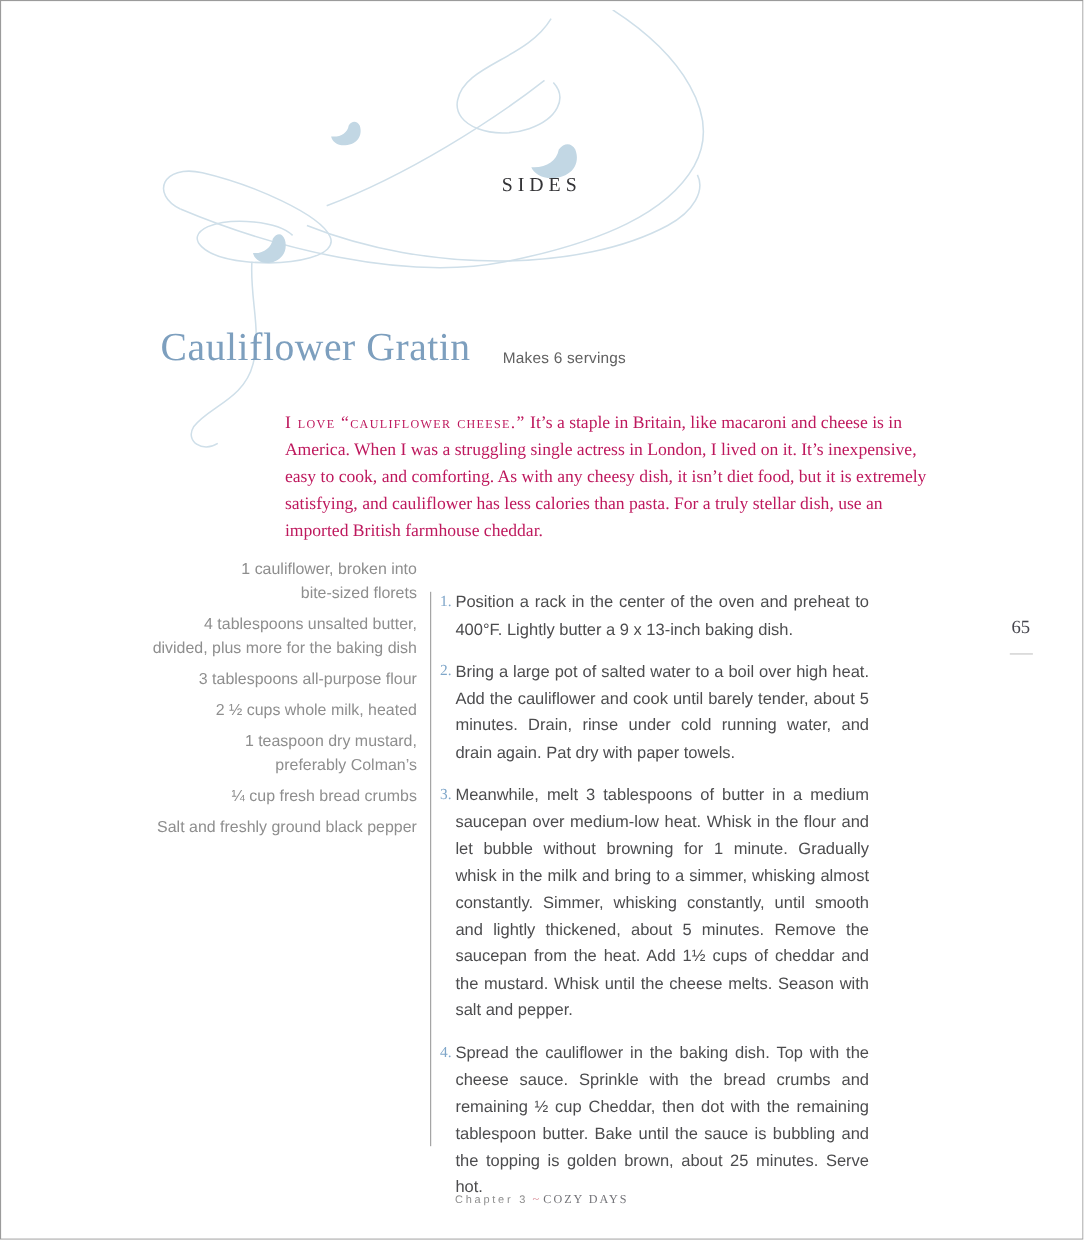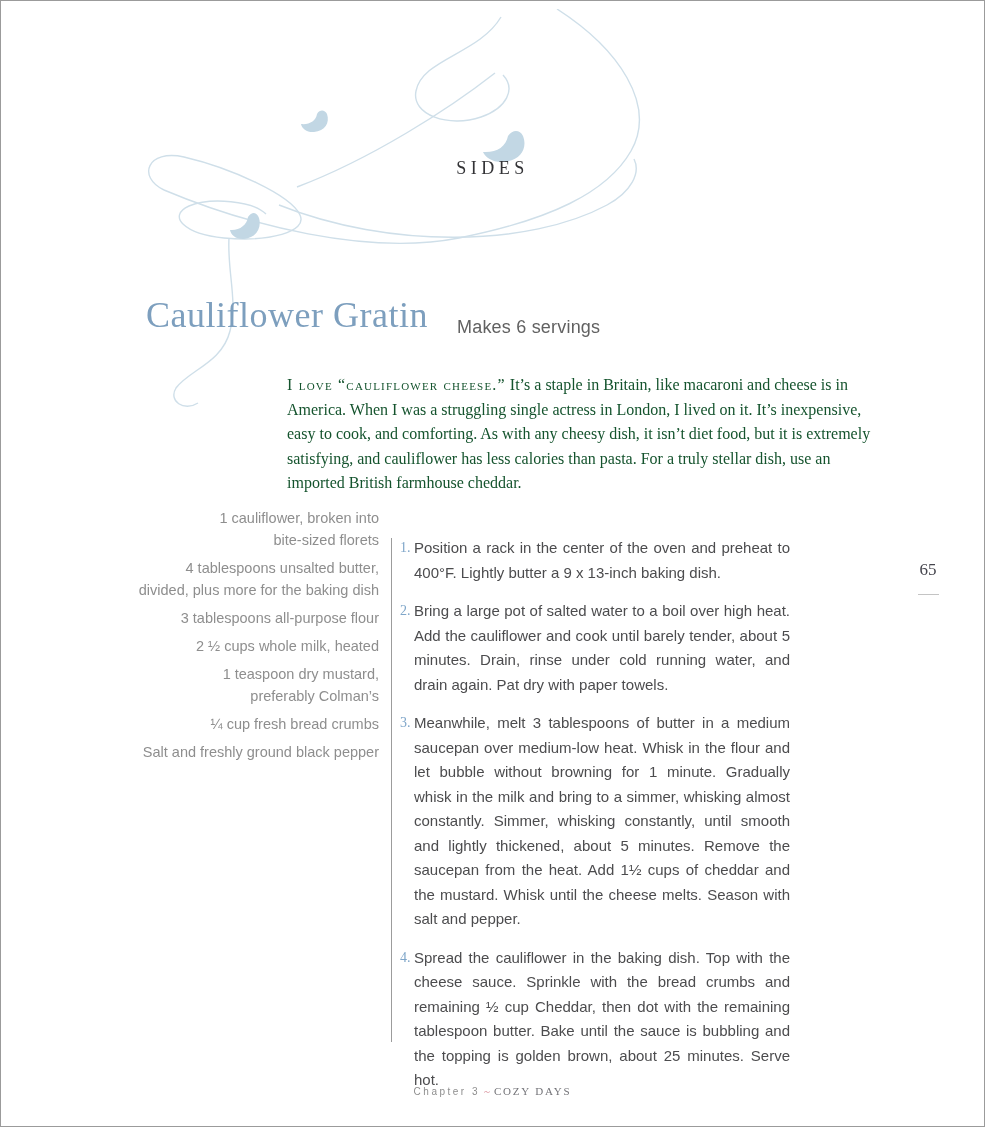--- a/index.html
+++ b/index.html
@@ -29,28 +29,27 @@
   }
   .recipe-title {
     position: absolute; left: 145px; top: 293px;
     font-family: "Liberation Serif", serif;
     font-weight: normal;
     font-size: 36px; letter-spacing: 0.5px;
     color: #7d9fbe;
   }
   .recipe-yield {
     position: absolute; left: 456px; top: 316px;
-    font-size: 18px; color: #616161; letter-spacing: 0.2px;
+    font-size: 14px; color: #616161; letter-spacing: 0.2px;
   }
   .intro {
     position: absolute; left: 258px; top: 372px; width: 592px;
     font-family: "Liberation Serif", serif;
     font-size: 16px; line-height: 24.6px;
-    color: #14532d;
-    margin-left: 28px;
+    color: #be185d;
   }
   .intro-lead {
     font-variant: small-caps;
     letter-spacing: 1.2px;
   }
   .ingredients {
     position: absolute; left: 100px; top: 506px; width: 278px;
     text-align: right;
     font-size: 14.5px; line-height: 22px;
     color: #8e8e8e;

